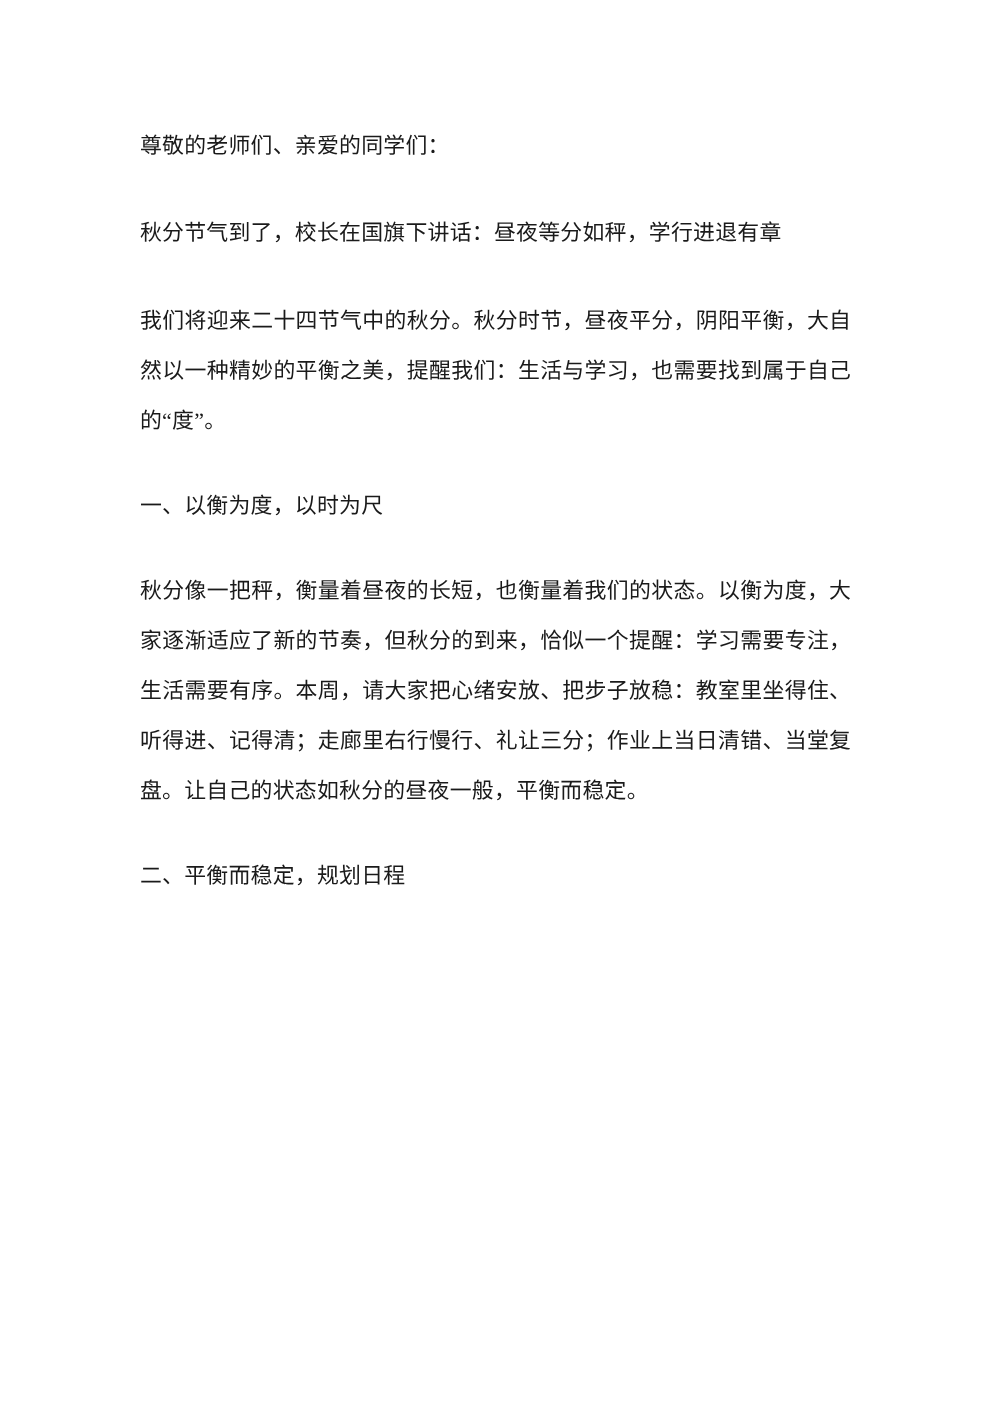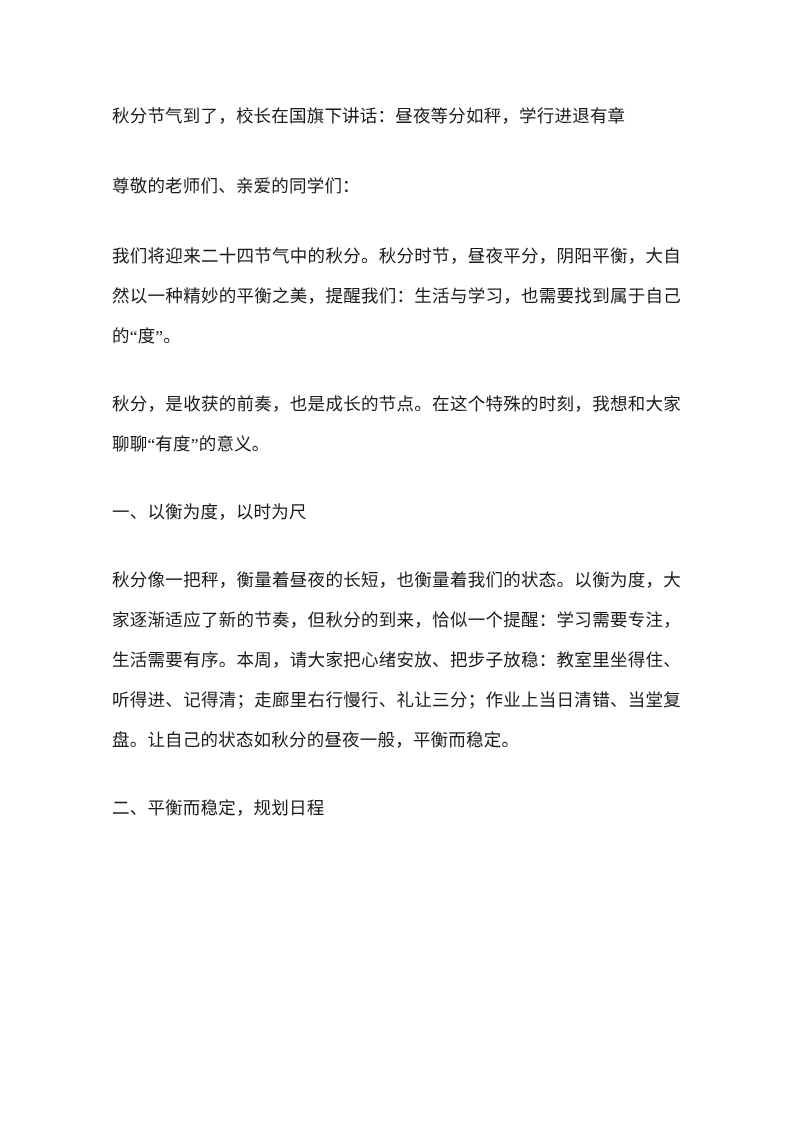--- a/index.html
+++ b/index.html
@@ -46,21 +46,20 @@
   }
   .para.block {
     margin-bottom: 28px;
   }
 </style>
 </head>
 <body>
 
 <div class="page">
   <div class="doc-body">
+    <p class="para spaced">尊敬的老师们、亲爱的同学们：</p>
     <p class="para title-line">秋分节气到了，校长在国旗下讲话：昼夜等分如秤，学行进退有章</p>
-    <p class="para spaced">尊敬的老师们、亲爱的同学们：</p>
     <p class="para block">我们将迎来二十四节气中的秋分。秋分时节，昼夜平分，阴阳平衡，大自然以一种精妙的平衡之美，提醒我们：生活与学习，也需要找到属于自己的“度”。</p>
-    <p class="para block">秋分，是收获的前奏，也是成长的节点。在这个特殊的时刻，我想和大家聊聊“有度”的意义。</p>
     <p class="para heading">一、以衡为度，以时为尺</p>
     <p class="para block">秋分像一把秤，衡量着昼夜的长短，也衡量着我们的状态。以衡为度，大家逐渐适应了新的节奏，但秋分的到来，恰似一个提醒：学习需要专注，生活需要有序。本周，请大家把心绪安放、把步子放稳：教室里坐得住、听得进、记得清；走廊里右行慢行、礼让三分；作业上当日清错、当堂复盘。让自己的状态如秋分的昼夜一般，平衡而稳定。</p>
     <p class="para heading">二、平衡而稳定，规划日程</p>
   </div>
 </div>
 
 </body></html>

